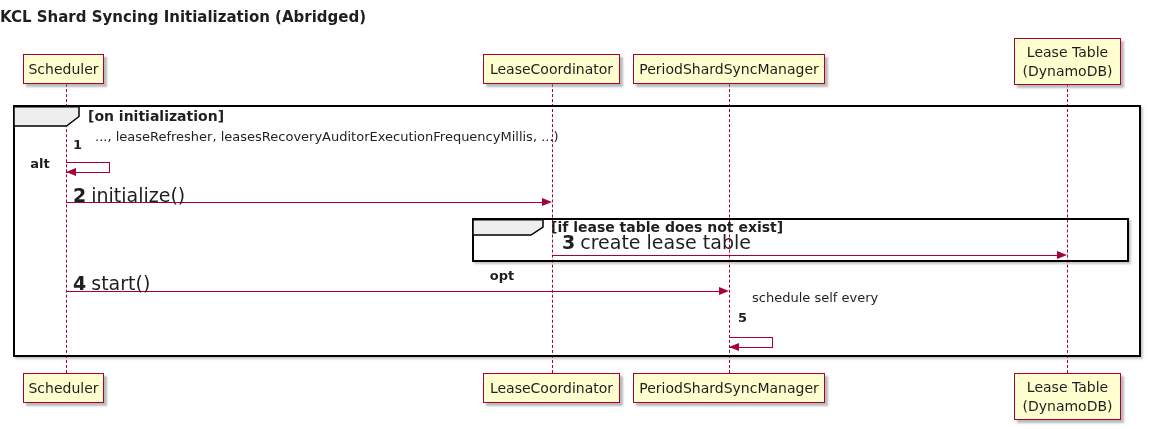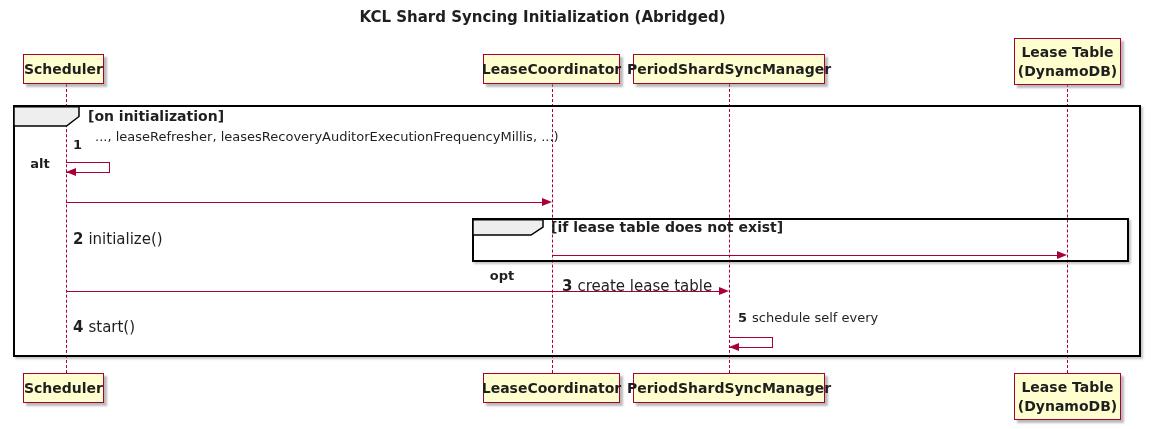--- a/index.html
+++ b/index.html
@@ -2,49 +2,49 @@
 <html style="--background: #FFFFFF; --participant-fill: #FEFECE; --participant-border: #A80036; --lifeline: #A80036; --arrow: #A80036; --frame-border: #000000; --operator-fill: #EEEEEE; --text: #1F1F1F;"><head>
 <meta charset="utf-8">
 <style>
   html,body{margin:0;padding:0;background:#fff;}
   .canvas{
     position:relative;width:1151px;height:429px;background:var(--background,#fff);
     font-family:"DejaVu Sans","Liberation Sans",sans-serif;color:var(--text,#1f1f1f);
     overflow:hidden;
   }
   .title{
-    position:absolute;left:0;top:8px;width:1085px;text-align:center;
+    position:absolute;left:0;top:8px;width:1085px;
     font-size:15px;font-weight:bold;
   }
   .lifeline{
     position:absolute;width:0;top:84px;height:289px;
     border-left:1px dashed var(--lifeline,#A80036);z-index:1;
   }
   .pbox{
     position:absolute;z-index:2;background:var(--participant-fill,#FEFECE);
     border:1.5px solid var(--participant-border,#A80036);
     box-shadow:3px 3px 2px rgba(140,140,140,.6);
     display:flex;flex-direction:column;align-items:center;justify-content:center;
-    font-size:14px;line-height:19px;text-align:center;box-sizing:border-box;font-weight:bold;
+    font-size:14px;line-height:19px;text-align:center;box-sizing:border-box;
   }
   .frame{
     position:absolute;border:2px solid var(--frame-border,#000);
     box-shadow:2px 2px 2px rgba(140,140,140,.5);
     box-sizing:border-box;z-index:2;background:transparent;
   }
   .pent{position:absolute;z-index:3;}
   .pent path{fill:var(--operator-fill,#EEE);stroke:var(--frame-border,#000);stroke-width:1.5;}
   .op-label{
     position:absolute;z-index:4;font-weight:bold;font-size:13px;text-align:center;margin-top:48px;
   }
   .guard{
     position:absolute;z-index:4;font-weight:bold;font-size:14px;white-space:nowrap;
   }
   .msg{
-    position:absolute;z-index:4;font-size:15px;line-height:16px;white-space:nowrap;margin-top:44px;
+    position:absolute;z-index:4;font-size:19px;line-height:16px;white-space:nowrap;
   }
   .msg-num{font-weight:bold;margin-right:5px;}
   .msg-num.abs{position:absolute;z-index:4;font-size:13px;line-height:16px;}
   .msg-multi{
     position:absolute;z-index:4;font-size:13px;line-height:16px;white-space:nowrap;
     display:flex;flex-direction:column;
   }
   .line{
     position:absolute;height:1px;background:var(--arrow,#A80036);z-index:3;
   }
@@ -124,21 +124,21 @@
   <div class="line" style="left:552px;top:255px;width:507px"></div>
   <div class="ah-right" style="left:1057px;top:251px"></div>
 
   <div class="msg" style="left:73px;top:275px">
     <span class="msg-num">4</span><span>start()</span>
   </div>
   <div class="line" style="left:66px;top:291px;width:654px"></div>
   <div class="ah-right" style="left:719px;top:287px"></div>
 
   <span class="msg-num abs" style="left:738px;top:310px">5</span>
-  <div class="msg-multi" style="left:752px;top:310px">
+  <div class="msg-multi" style="left:752px;top:290px">
     <span>schedule self every</span>
   </div>
   <div class="self-loop" style="left:729px;top:337px;width:44px;height:11px"></div>
   <div class="ah-left" style="left:729px;top:343px"></div>
 
   <div class="pbox" style="left:23px;top:373px;width:81px;height:30px">
     <span>Scheduler</span>
   </div>
   <div class="pbox" style="left:483px;top:373px;width:137px;height:30px">
     <span>LeaseCoordinator</span>

